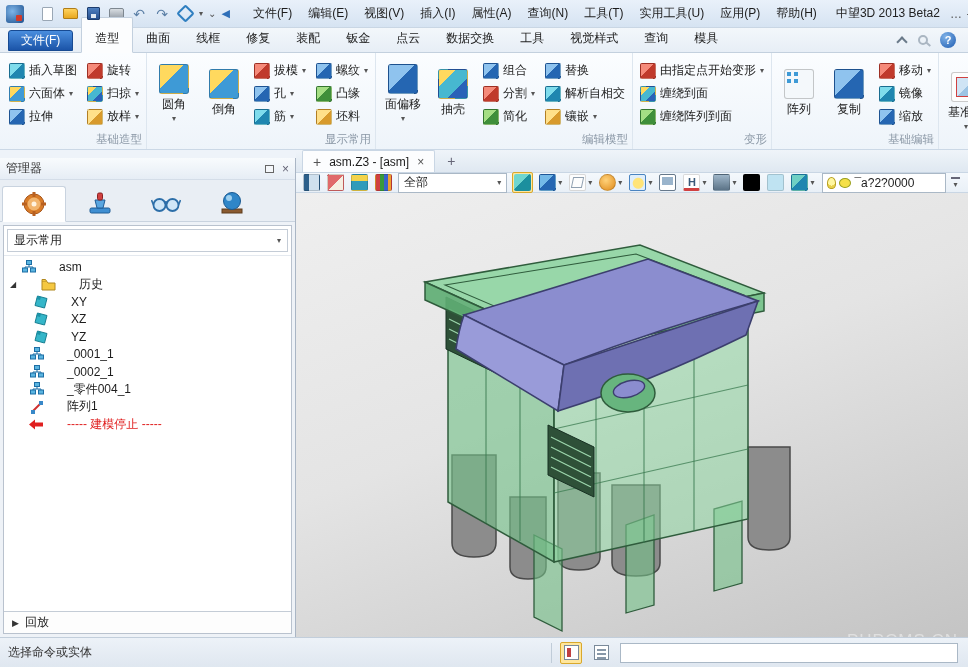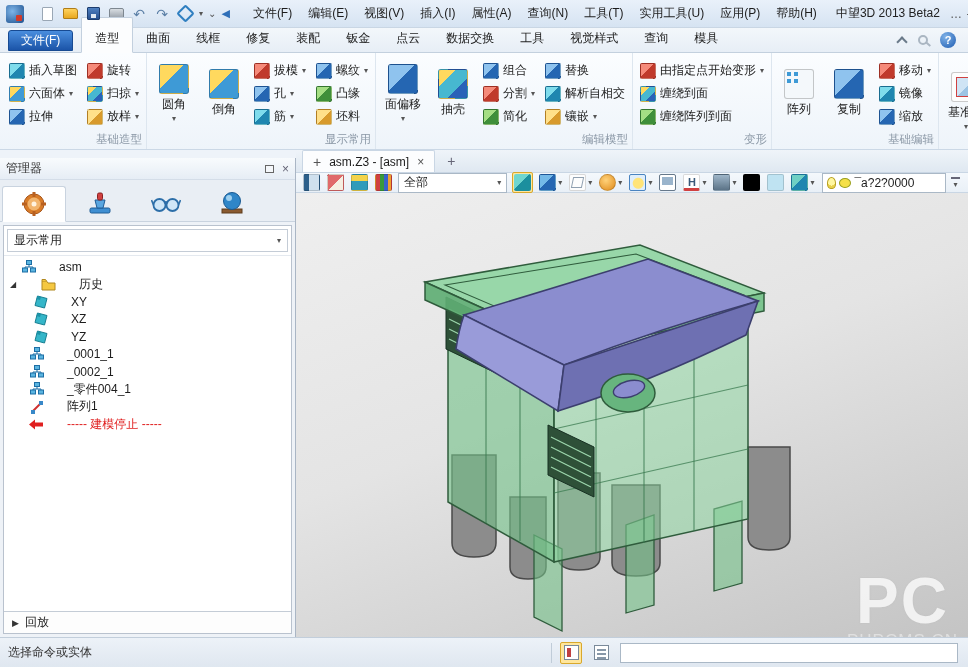--- a/index.html
+++ b/index.html
@@ -701,21 +701,20 @@
             <path d="M168,118 L352,62 L462,104 Q368,130 268,168 Q214,142 168,118 Z" fill="var(--model-purple)"></path>
             <path d="M168,118 L268,168 L262,214 Q208,181 160,152 Q163,132 168,118 Z" fill="var(--model-purple-light)"></path>
             <path d="M268,168 L462,104 L450,138 Q352,186 262,214 Z" fill="var(--model-purple-dark)"></path>
           </g>
 
           <ellipse cx="332" cy="196" rx="27" ry="19" fill="#67b57e" stroke="var(--model-outline)" stroke-width="1.5"></ellipse>
           <ellipse cx="333" cy="192" rx="16" ry="8" fill="var(--model-purple)" stroke="#3c3f6e" stroke-width="1.4" transform="rotate(-15 333 192)"></ellipse>
         </svg>
 
         <div class="watermark">
-          <div class="wm-big">PC</div>
           <div class="wm-small">PHPCMS.CN</div>
         </div>
       </div>
     </div>
   </div>
 
   <div class="statusbar">
     <span class="status-msg">选择命令或实体</span>
     <div class="st-sep"></div>
     <div class="stbtn hl">

